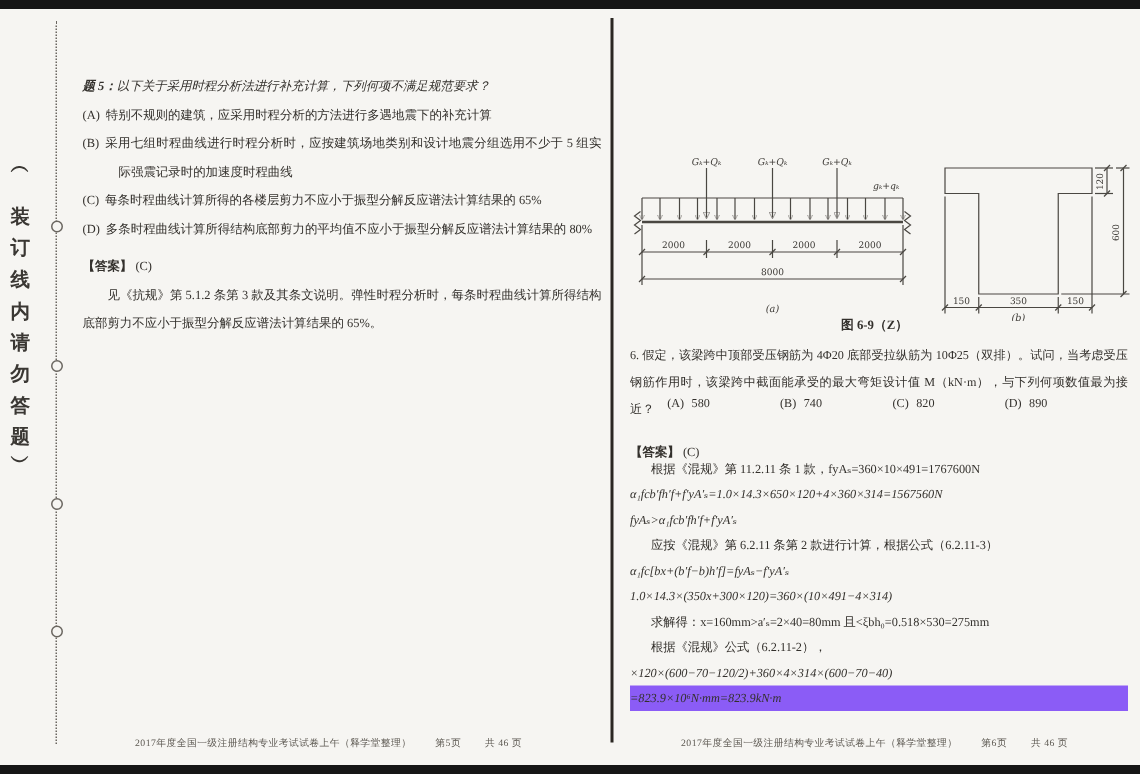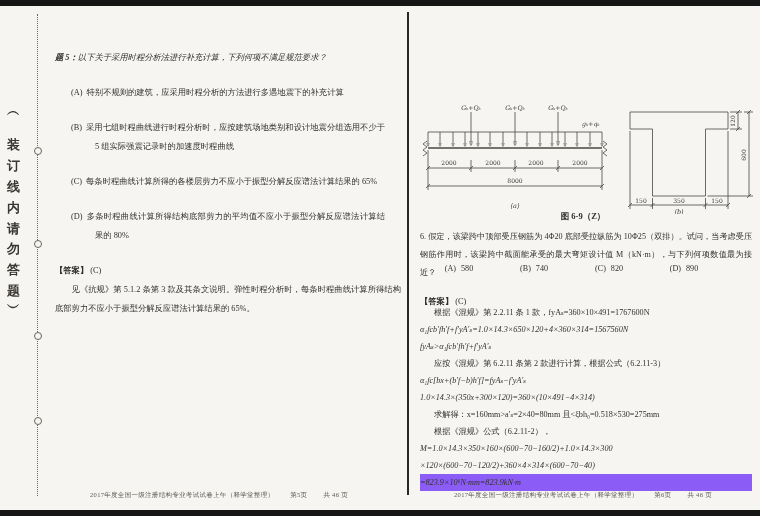--- a/index.html
+++ b/index.html
@@ -19,21 +19,21 @@
   #left-page{position:absolute;left:46px;top:6px;width:346px;height:500px;}
   #right-page{position:absolute;left:412px;top:6px;width:342px;height:500px;}
   #page-divider{position:absolute;left:407px;top:12px;height:483px;width:2px;background:#2a2722;}
 
   .footer{position:absolute;bottom:6px;left:0;width:100%;display:flex;justify-content:center;gap:16px;
     font-size:6.5px;color:#5d5952;letter-spacing:.3px;}
 
   
   #q5{position:absolute;left:9px;top:42px;width:346px;font-size:8.3px;line-height:19px;text-align:justify;}
   .q-number{font-weight:bold;}
-  .opt{margin:16px;padding-left:24px;text-indent:-24px;font-family:Liberation Serif, serif;}
+  .opt{margin:0;padding-left:24px;text-indent:-24px;font-family:Liberation Serif, serif;}
   .opt .opt-label{margin-right:4px;}
   .q-title{margin:0;font-style:italic;}
   .answer-line{margin:6px 0 0 0;font-size:8.3px;line-height:19px;}
   .answer-label{font-weight:bold;}
   #q5-explanation{margin:0;text-indent:2em;}
 
   
   #q69-intro{position:absolute;left:8px;top:14px;width:332px;font-size:8.1px;line-height:20px;text-align:justify;margin:0;}
   #figure-69{position:absolute;left:4px;top:96px;}
   #figure-caption{position:absolute;left:0;top:205px;width:100%;text-align:center;font-size:8.5px;font-weight:bold;}
@@ -194,29 +194,28 @@
     <div id="q6-options">
       <span class="q6-opt"><span>(A)</span><span>580</span></span>
       <span class="q6-opt"><span>(B)</span><span>740</span></span>
       <span class="q6-opt"><span>(C)</span><span>820</span></span>
       <span class="q6-opt"><span>(D)</span><span>890</span></span>
     </div>
 
     <p id="answer6"><span class="answer-label">【答案】</span> <span>(C)</span></p>
 
     <div id="solution6">
-      <p class="sol-line sol-indent">根据《混规》第 2.2.11 条 1 款，fyAₛ=360×10×491=1767600N</p>
+      <p class="sol-line sol-indent">根据《混规》第 11.2.11 条 1 款，fyAₛ=360×10×491=1767600N</p>
       <p class="sol-line sol-center">α₁fcb′fh′f+f′yA′ₛ=1.0×14.3×650×120+4×360×314=1567560N</p>
       <p class="sol-line sol-center">fyAₛ&gt;α₁fcb′fh′f+f′yA′ₛ</p>
       <p class="sol-line sol-indent">应按《混规》第 6.2.11 条第 2 款进行计算，根据公式（6.2.11-3）</p>
       <p class="sol-line sol-center">α₁fc[bx+(b′f−b)h′f]=fyAₛ−f′yA′ₛ</p>
       <p class="sol-line sol-center">1.0×14.3×(350x+300×120)=360×(10×491−4×314)</p>
       <p class="sol-line sol-indent">求解得：x=160mm&gt;a′ₛ=2×40=80mm 且&lt;ξbh₀=0.518×530=275mm</p>
       <p class="sol-line sol-indent">根据《混规》公式（6.2.11-2），</p>
-      <p class="sol-line sol-center">M=1.0×14.3×350×160×(600−70−160/2)+1.0×14.3×300</p>
       <p class="sol-line sol-center">×120×(600−70−120/2)+360×4×314×(600−70−40)</p>
       <p class="sol-line sol-center sol-highlight">=823.9×10⁶N·mm=823.9kN·m</p>
     </div>
 
     <div class="footer">
       <span>2017年度全国一级注册结构专业考试试卷上午（释学堂整理）</span>
       <span>第6页</span>
       <span>共 46 页</span>
     </div>
   </div>

